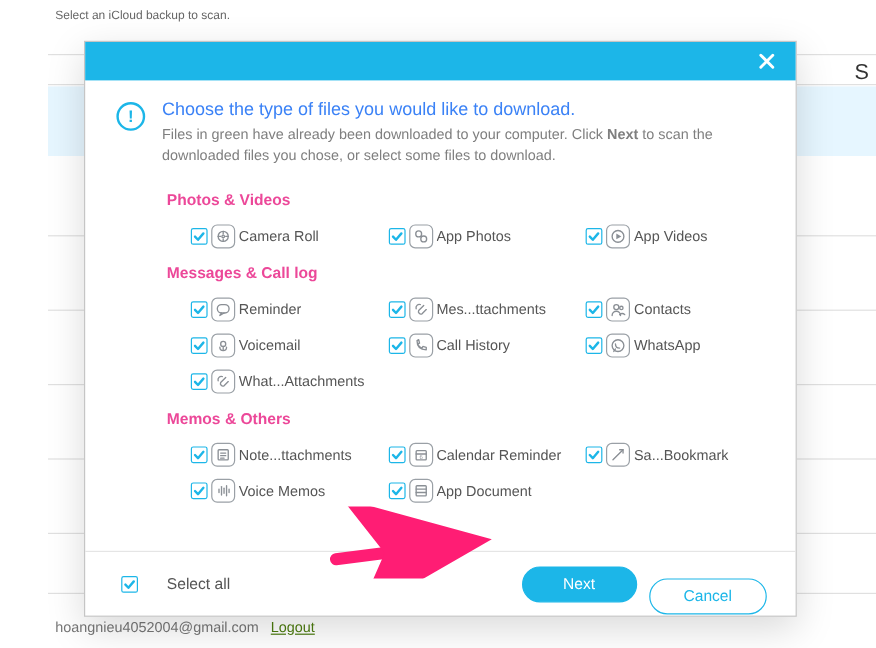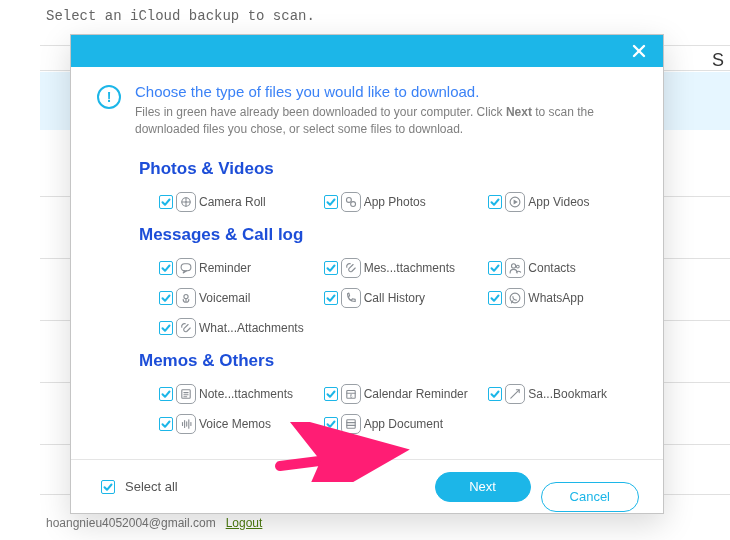--- a/index.html
+++ b/index.html
@@ -1,18 +1,18 @@
 <!DOCTYPE html>
 <html><head>
 <meta charset="utf-8">
 <style>
   * { box-sizing: border-box; margin: 0; padding: 0; }
   html, body { width: 730px; height: 540px; overflow: hidden; font-family: "Segoe UI", Arial, sans-serif; background: #fff; }
   .page-bg { position: absolute; inset: 0; background: #fff; }
-  .page-title { position: absolute; top: 8px; left: 46px; font-size: 14px; color: #666; font-family: Liberation Mono, monospace; }
+  .page-title { position: absolute; top: 8px; left: 46px; font-size: 10px; color: #666; }
   .selected-band { position: absolute; top: 72px; left: 40px; right: 0; height: 58px; background: #e6f6ff; }
   .table-hairline { position: absolute; left: 40px; right: 0; height: 1px; background: #e0e0e0; }
   .s-tr { position: absolute; top: 50px; right: 6px; font-size: 18px; color: #333; }
   .footer-email { position: absolute; left: 46px; bottom: 10px; font-size: 12px; color: #777; }
   .footer-email a { color: #4d7c0f; text-decoration: underline; cursor: pointer; }
 
   .modal {
     position: absolute; left: 70px; top: 34px; width: 594px; height: 480px;
     background: #fff; border: 1px solid #c5c5c5; box-shadow: 0 10px 30px rgba(0,0,0,.15);
     display: flex; flex-direction: column;
@@ -27,38 +27,38 @@
   .modal-intro { display: flex; padding: 16px 30px 8px 26px; gap: 14px; }
   .intro-icon { width: 24px; height: 24px; flex: 0 0 24px; border: 2px solid #1cb6e8; border-radius: 50%; display: flex; align-items: center; justify-content: center; margin-top: 2px; }
   .intro-icon span { color: #1cb6e8; font-weight: bold; font-size: 14px; }
   .intro-texts { flex: 1; }
   .intro-title { color: #3b82f6; font-size: 15px; margin-bottom: 4px; }
   .intro-sub { color: #7f7f7f; font-size: 12px; line-height: 1.45; }
   .intro-sub b { color: #7f7f7f; font-weight: bold; }
 
   .modal-body { flex: 1; padding: 4px 30px 0 68px; overflow: hidden; }
   .group { margin-top: 8px; margin-bottom: 4px; }
-  .group-title { font-size: 17px; font-weight: bold; color: #1d4ed8; margin-bottom: 8px; }
+  .group-title { font-size: 13px; font-weight: bold; color: #ec4899; margin-bottom: 8px; }
   .row { display: flex; }
   .col { flex: 1; display: flex; align-items: center; height: 30px; gap: 3px; font-size: 12px; color: #555; padding-left: 20px; }
   .chk {
     width: 14px; height: 14px; border: 1.5px solid #1cb6e8; border-radius: 2px; display: flex; align-items: center; justify-content: center; cursor: pointer; flex: 0 0 14px;
   }
   .chk svg { stroke: #1cb6e8; }
   .filetype-icon {
     width: 20px; height: 20px; border: 1.4px solid #9aa0a6; border-radius: 5px; display: flex; align-items: center; justify-content: center; flex: 0 0 20px;
   }
   .filetype-icon svg { stroke: #8a8f95; fill: none; }
   .col-label { white-space: nowrap; overflow: hidden; text-overflow: ellipsis; }
 
   .modal-footer {
     border-top: 1px solid #e5e5e5; height: 54px; display: flex; align-items: center;
     padding: 0 24px 0 30px; gap: 10px; position: relative;
   }
-  .select-all { display: flex; align-items: center; gap: 10px; font-size: 13px; color: #555; text-align: center; }
+  .select-all { display: flex; align-items: center; gap: 24px; font-size: 13px; color: #555; text-align: center; }
   .spacer { flex: 1; }
   .btn {
     height: 30px; border-radius: 15px; padding: 0 28px; font-size: 13px; display: flex; align-items: center; justify-content: center; cursor: pointer; min-width: 96px;
   }
   .btn-primary { background: #1cb6e8; color: #fff; border: 1px solid #1cb6e8; }
   .btn-secondary { background: #fff; color: #1cb6e8; border: 1px solid #1cb6e8; margin-top: 20px; }
 
   .arrow-annot { position: absolute; left: 272px; top: 422px; pointer-events: none; }
 </style>
 </head>

